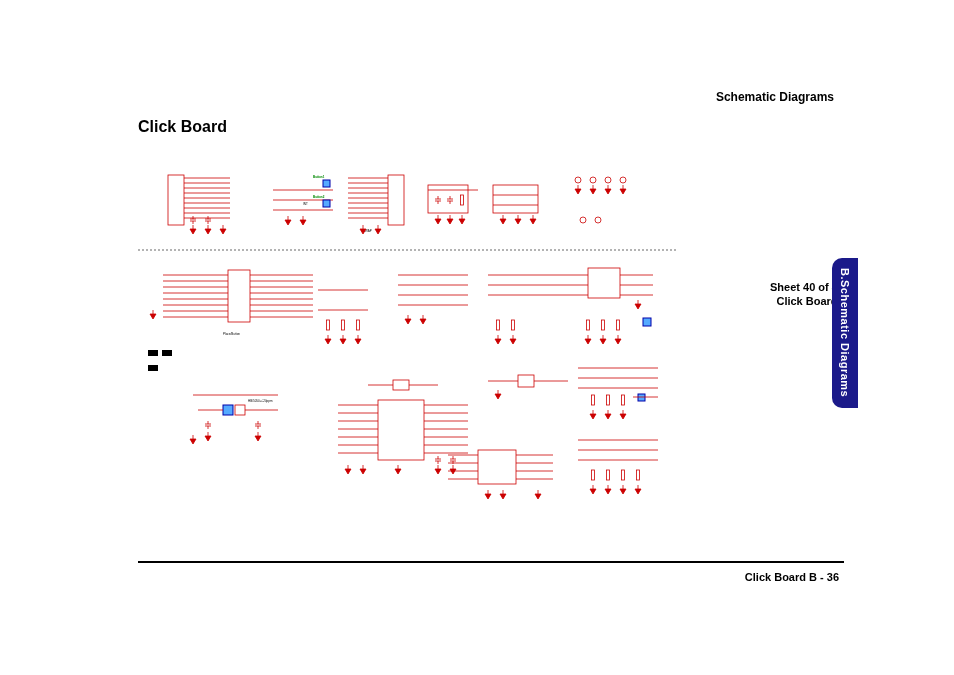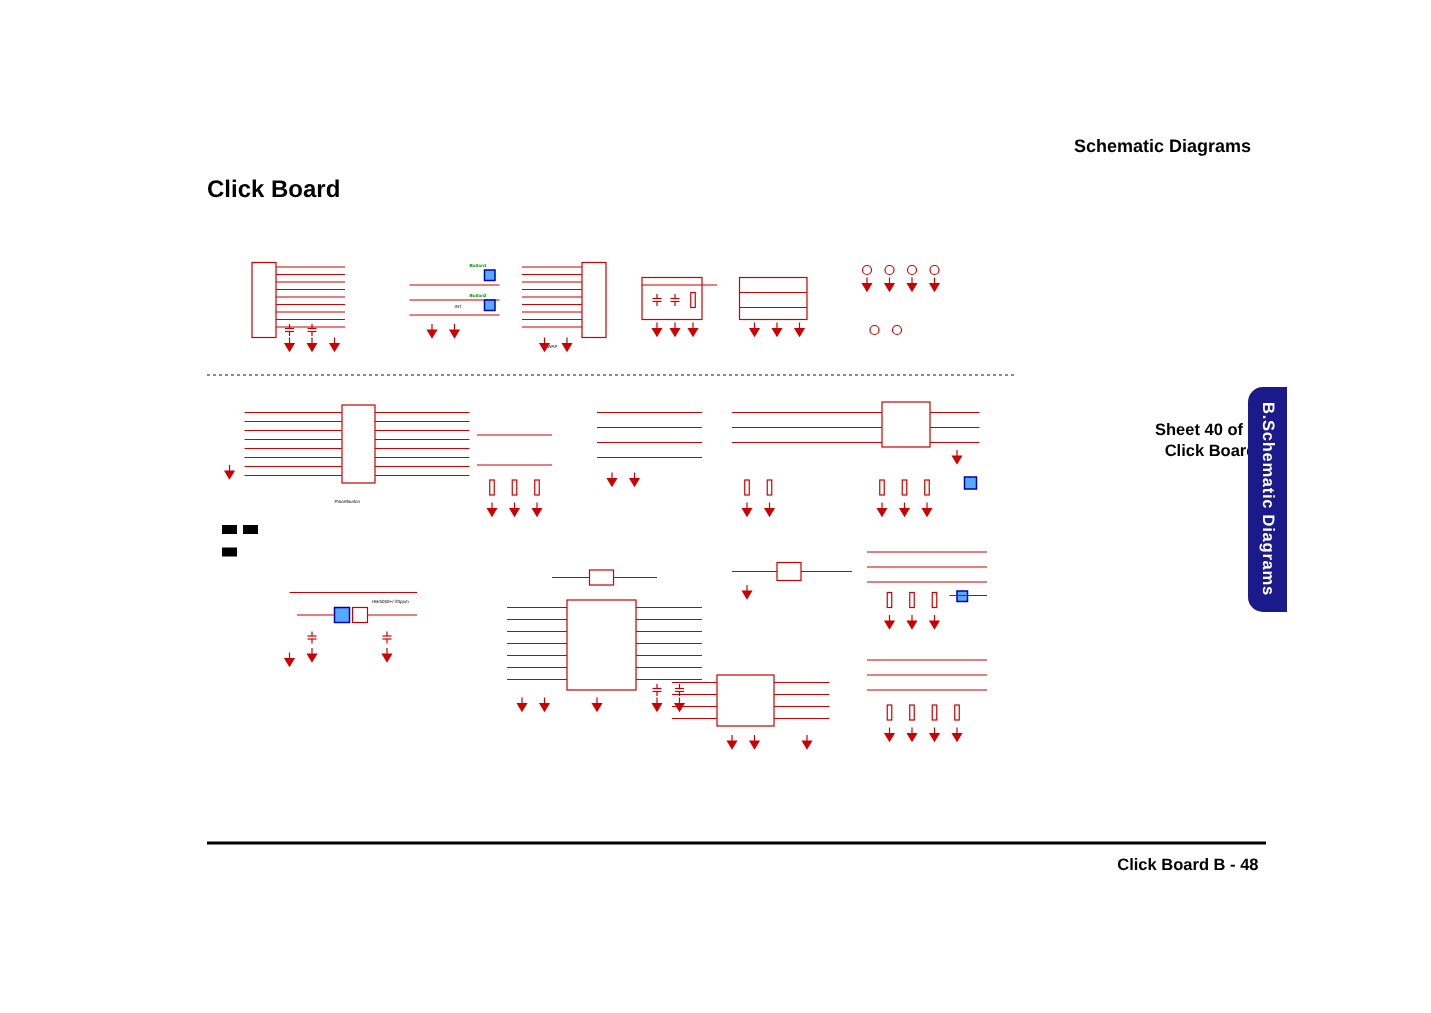--- a/index.html
+++ b/index.html
@@ -104,21 +104,21 @@
   <div class="title">Click Board</div>
 
   <div class="sheet-info">
     <div>Sheet 40 of 42</div>
     <div>Click Board</div>
   </div>
 
   <div class="side-tab">B.Schematic Diagrams</div>
 
   <div class="footer-line"></div>
-  <div class="footer-text">Click Board  B  -  48</div>
+  <div class="footer-text">Click Board  B  -  36</div>
 
   <div class="schem">
     <svg viewBox="0 0 540 390">
 
       <line class="dash" x1="0" y1="100" x2="540" y2="100"></line>
 
       <defs>
         <g id="gnd">
           <line class="wire" x1="0" y1="0" x2="0" y2="4"></line>
           <polygon class="gnd" points="-3,4 3,4 0,9"></polygon>

